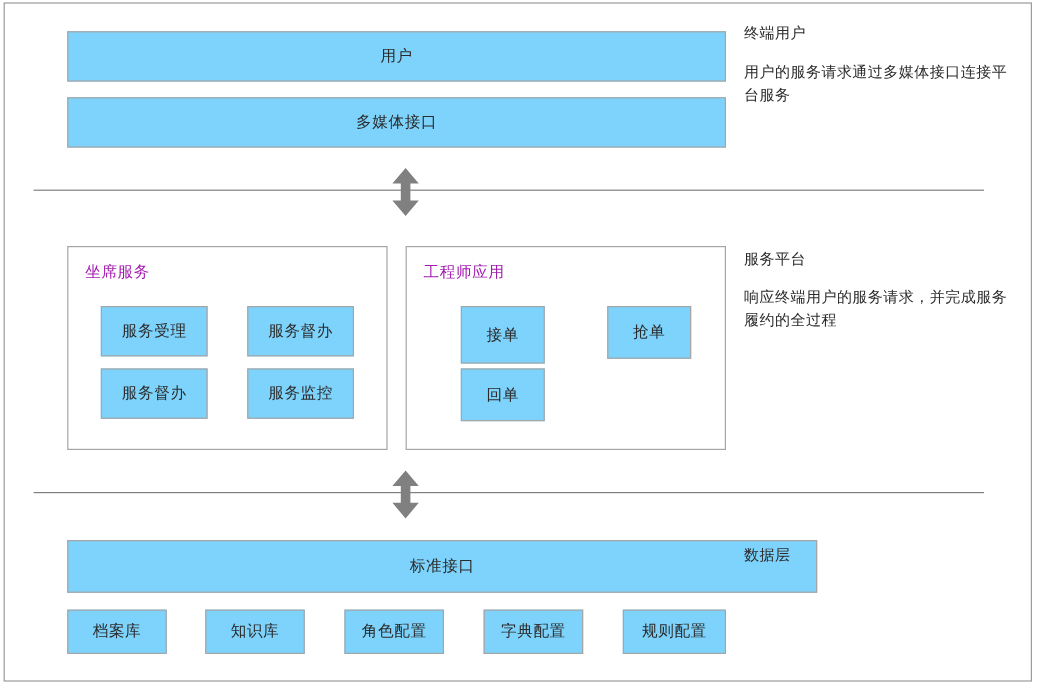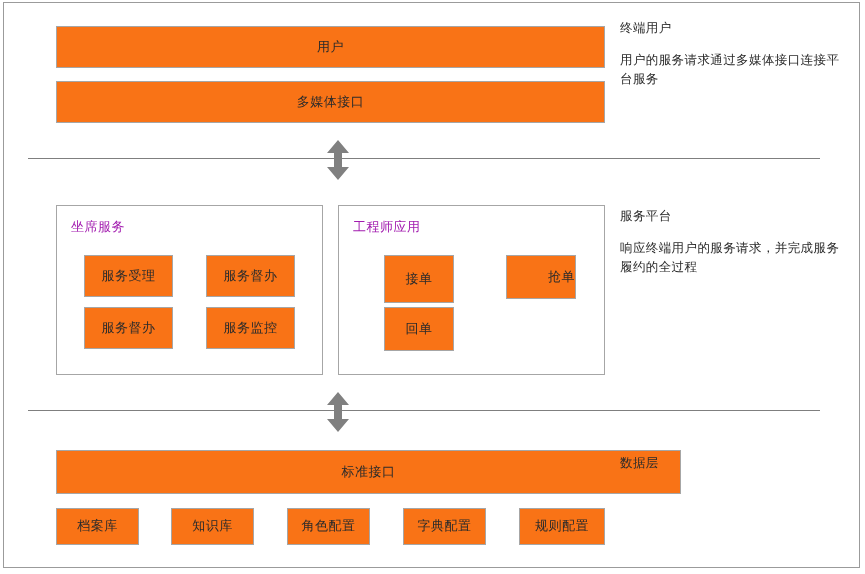--- a/index.html
+++ b/index.html
@@ -33,21 +33,21 @@
     position: absolute;
     left: 28px;
     width: 792px;
     height: 0;
     border-top: 1px solid #7f7f7f;
   }
   .box {
     position: absolute;
     box-sizing: border-box;
     border: 1px solid #a6a6a6;
-    background: #f97316;
+    background: #7dd3fc;
     display: flex;
     align-items: center;
     justify-content: center;
     color: #2b2b2b;
     font-size: 13px;
     line-height: 1.3;
     letter-spacing: 0.5px;
   }
   .container-box {
     position: absolute;
@@ -127,21 +127,21 @@
   <div class="box" style="left:206px; top:307px; width:89px; height:42px;">
     <span>服务监控</span>
   </div>
 
   <div class="container-box" style="left:338px; top:205px; width:267px; height:170px;">
     <div class="container-title">工程师应用</div>
   </div>
   <div class="box" style="left:384px; top:255px; width:70px; height:48px;">
     <span>接单</span>
   </div>
-  <div class="box" style="left:506px; top:255px; width:70px; height:44px;justify-content:flex-end;">
+  <div class="box" style="left:506px; top:255px; width:70px; height:44px;">
     <span>抢单</span>
   </div>
   <div class="box" style="left:384px; top:307px; width:70px; height:44px;">
     <span>回单</span>
   </div>
 
   <div class="annot" style="top:208px;">
     <p class="annot-title">服务平台</p>
     <p class="annot-desc">响应终端用户的服务请求，并完成服务履约的全过程</p>
   </div>

